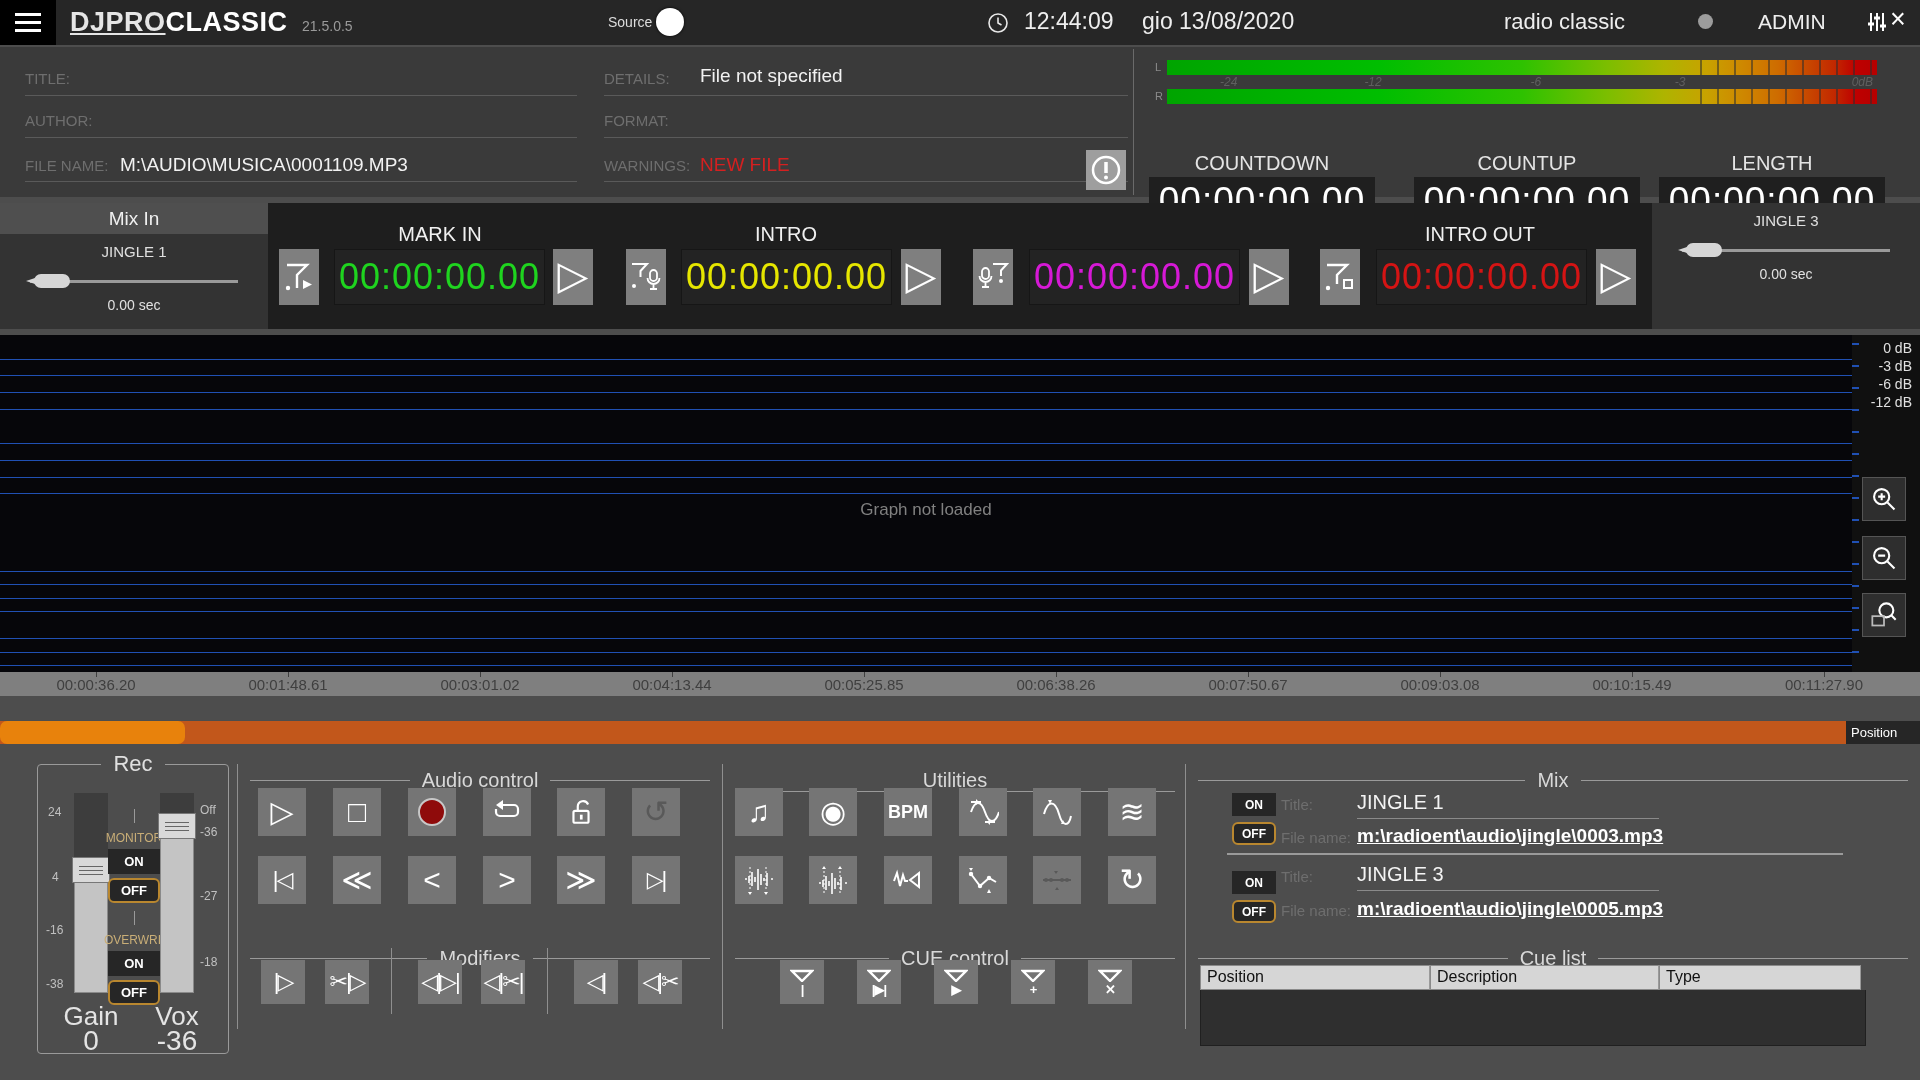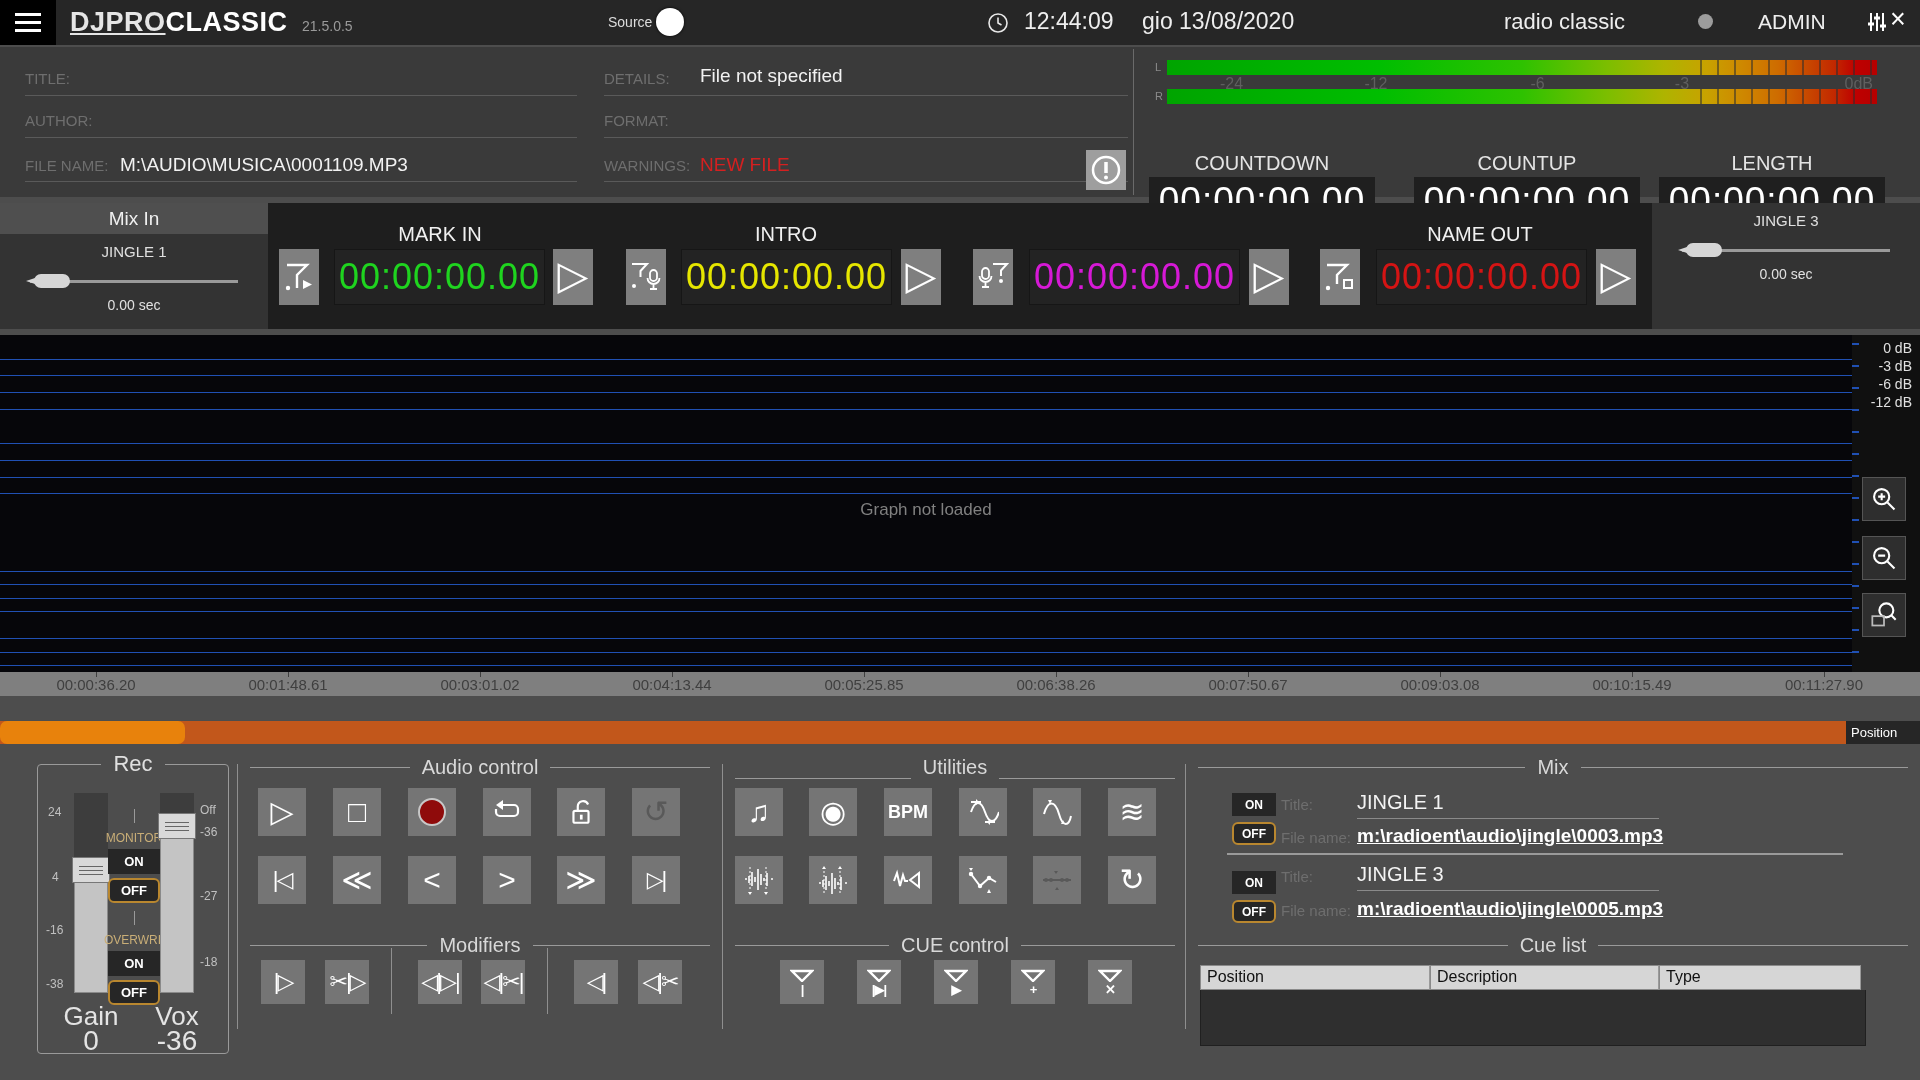--- a/index.html
+++ b/index.html
@@ -35,21 +35,21 @@
   .warn-red{color:#D42020 !important;}
   .warn-btn{position:absolute;left:1086px;top:103px;width:40px;height:40px;background:#9E9E9E;display:flex;align-items:center;justify-content:center;cursor:pointer;}
   .col-sep{position:absolute;left:1133px;top:2px;width:1px;height:146px;background:#6A6A6A;}
 
   
   .vu{position:absolute;left:1155px;top:13px;width:722px;}
   .vu-row{position:relative;height:15px;}
   .vu-bar{position:absolute;left:12px;top:0;right:0;height:15px;background:linear-gradient(90deg,#00A400 0%,#00BE00 30%,#2EC200 50%,#7CBE00 62%,#AEB400 70%,#C8A200 76%,#CE8800 81%,#CE6C00 86%,#C84A00 90%,#C22800 94%,#BE0000 97%,#B60000 100%);}
   .vu-bar::after{content:"";position:absolute;right:0;top:0;width:27%;height:100%;background:repeating-linear-gradient(90deg,transparent 0 15px,rgba(45,45,45,.55) 15px 17px);}
   .vu-ch{position:absolute;left:0;top:1px;font-size:11px;color:#8A8A8A;}
-  .vu-scale{position:relative;height:14px;font-size:16px;color:#5F5F5F;}
+  .vu-scale{position:relative;height:14px;font-size:12px;color:#5F5F5F;font-style:italic;}
   .vu-scale span{position:absolute;top:0;}
 
   .timer-lbl{position:absolute;top:105px;font-size:20px;color:#E4E4E4;width:226px;text-align:center;}
   .timer-box{position:absolute;top:130px;width:226px;height:48px;background:#1F1F1F;color:#FFF;font-size:37px;display:flex;align-items:center;justify-content:center;letter-spacing:1px;}
 
   
   .marksbar{position:absolute;left:0;top:203px;width:1920px;height:126px;background:#1E1E1E;}
   .mixpanel{position:absolute;top:0;width:268px;height:126px;background:#333;}
   .mixpanel .hd{height:31px;background:#4F4F4F;color:#F0F0F0;font-size:19px;display:flex;align-items:center;justify-content:center;}
   .mixpanel .jg{margin-top:9px;text-align:center;font-size:15px;color:#E0E0E0;}
@@ -82,21 +82,21 @@
   .bar-area{top:696px;}
   .bar-pos{top:721px;}
   .bar-fill{position:absolute;left:0;top:0;height:100%;width:1846px;}
   .bar-area .bar-fill{background:#1FE000;}
   .bar-pos .bar-fill{background:#C2571B;}
   .pos-seg{position:absolute;left:0;top:0;height:100%;width:185px;background:#E8820C;border-radius:7px;}
   .bar-lblbox{position:absolute;left:1846px;top:0;width:74px;height:100%;background:#262626;color:#FFF;font-size:13px;display:flex;align-items:center;padding-left:5px;}
 
   
   .bottom{position:absolute;left:0;top:744px;width:1920px;height:336px;background:#4D4D4D;}
-  .grp-title{position:absolute;display:flex;align-items:center;gap:12px;color:#D8D8D8;font-size:20px;}
+  .grp-title{position:absolute;display:flex;align-items:center;gap:12px;color:#D8D8D8;font-size:20px;margin-top:13px;}
   .grp-title::before,.grp-title::after{content:"";flex:1;height:1px;background:#9A9A9A;}
   .vsep{position:absolute;width:1px;background:#8F8F8F;}
 
   .btn{position:absolute;width:48px;height:48px;background:#757575;color:#FFF;display:flex;align-items:center;justify-content:center;cursor:pointer;}
   .btn.sm{width:44px;height:44px;}
   .btn .g{font-size:30px;line-height:1;}
   .btn .g2{font-size:22px;line-height:1;letter-spacing:-2px;}
   .btn.disabled{color:#595959;cursor:default;}
   .rec-dot{width:28px;height:28px;border-radius:50%;background:#8F0B0B;border:2px solid #C8C8C8;}
 
@@ -273,21 +273,21 @@
           <circle cx="24" cy="19" r="2" fill="#FFF"></circle>
         </svg>
     </div>
     <div class="mk-time" style="left:1029px;">
         <span class="t-magenta">00:00:00.00</span>
       </div>
     <div class="mk-btn" style="left:1249px;">
         <span class="mk-play">▷</span>
       </div>
 
-    <span class="markgrp-lbl" style="left:1370px;">NAME OUT</span>
+    <span class="markgrp-lbl" style="left:1370px;">INTRO OUT</span>
     <div class="mk-btn" style="left:1320px;">
       <svg width="32" height="30" viewBox="0 0 32 30">
           <path d="M3 3h20L13 13v9" fill="none" stroke="#FFF" stroke-width="2.4"></path>
           <circle cx="4" cy="26" r="2.2" fill="#FFF"></circle>
           <rect x="20" y="18" width="8" height="8" fill="none" stroke="#FFF" stroke-width="2"></rect>
         </svg>
     </div>
     <div class="mk-time" style="left:1376px;">
         <span class="t-red">00:00:00.00</span>
       </div>

